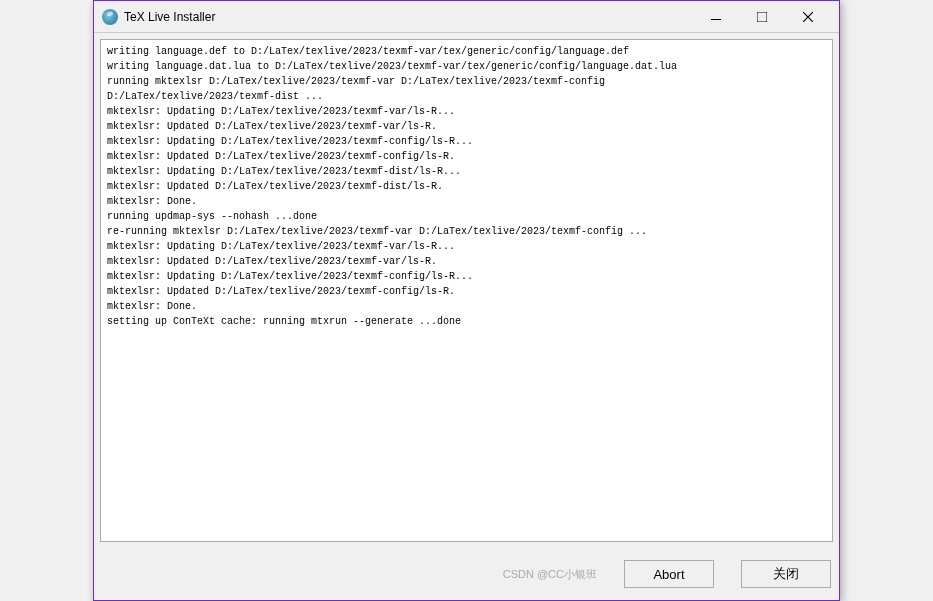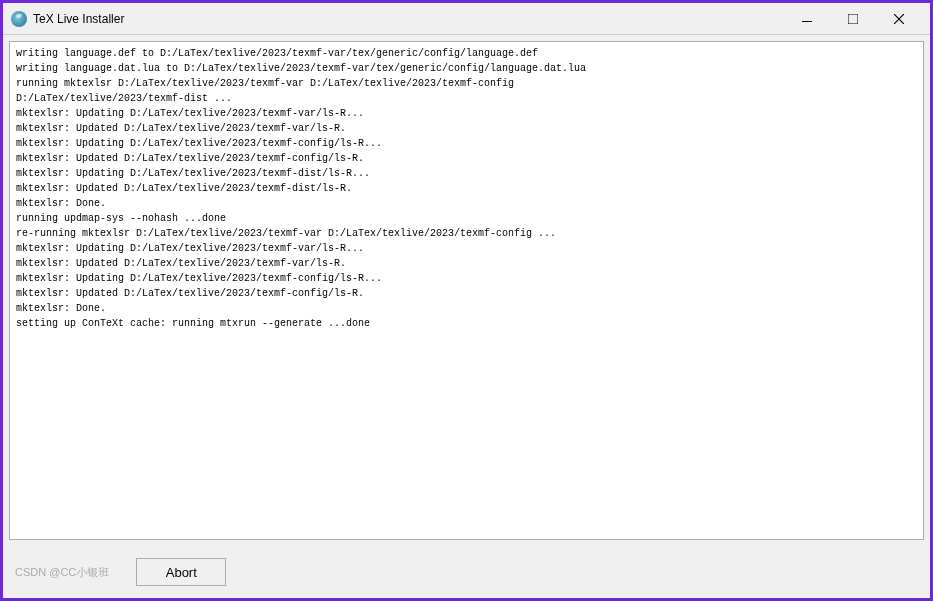--- a/index.html
+++ b/index.html
@@ -11,24 +11,24 @@
     body {
       background: #f0f0f0;
       font-family: 'Segoe UI', Tahoma, Geneva, Verdana, sans-serif;
       display: flex;
       justify-content: center;
       align-items: center;
       min-height: 100vh;
     }
 
     .window {
-      width: 933px;
+      width: 747px;
       height: 601px;
       background: #f0f0f0;
-      border: 3px solid #6d28d9;
+      border: 1px solid #6d28d9;
       box-shadow: 2px 2px 8px rgba(0,0,0,0.3);
       display: flex;
       flex-direction: column;
     }
 
     .title-bar {
       background: #f0f0f0;
       height: 32px;
       display: flex;
       align-items: center;
@@ -133,20 +133,21 @@
       background: #e0e0e0;
       border: 1px solid #999;
       height: 16px;
       display: block;
     }
 
     .footer {
       height: 52px;
       display: flex;
       align-items: center;
+      justify-content: flex-end;
       padding: 0 8px;
       gap: 8px;
       flex-shrink: 0;
     }
 
     .footer-btn {
       min-width: 90px;
       height: 28px;
       background: #f0f0f0;
       border: 1px solid #ababab;
@@ -213,14 +214,15 @@
 mktexlsr: Updating D:/LaTex/texlive/2023/texmf-config/ls-R...
 mktexlsr: Updated D:/LaTex/texlive/2023/texmf-config/ls-R.
 mktexlsr: Done.
 setting up ConTeXt cache: running mtxrun --generate ...done</pre>
     </div>
   </div>
 
   <div class="footer">
     <span class="watermark">CSDN @CC小银班</span>
     <button class="footer-btn">Abort</button>
+    <button class="footer-btn">关闭</button>
   </div>
 </div>
 
 </body></html>

